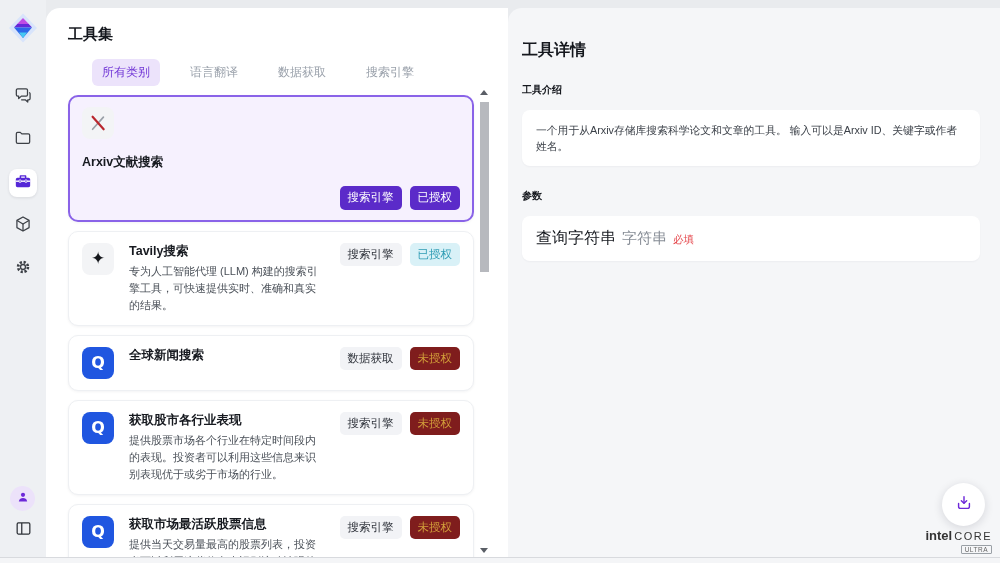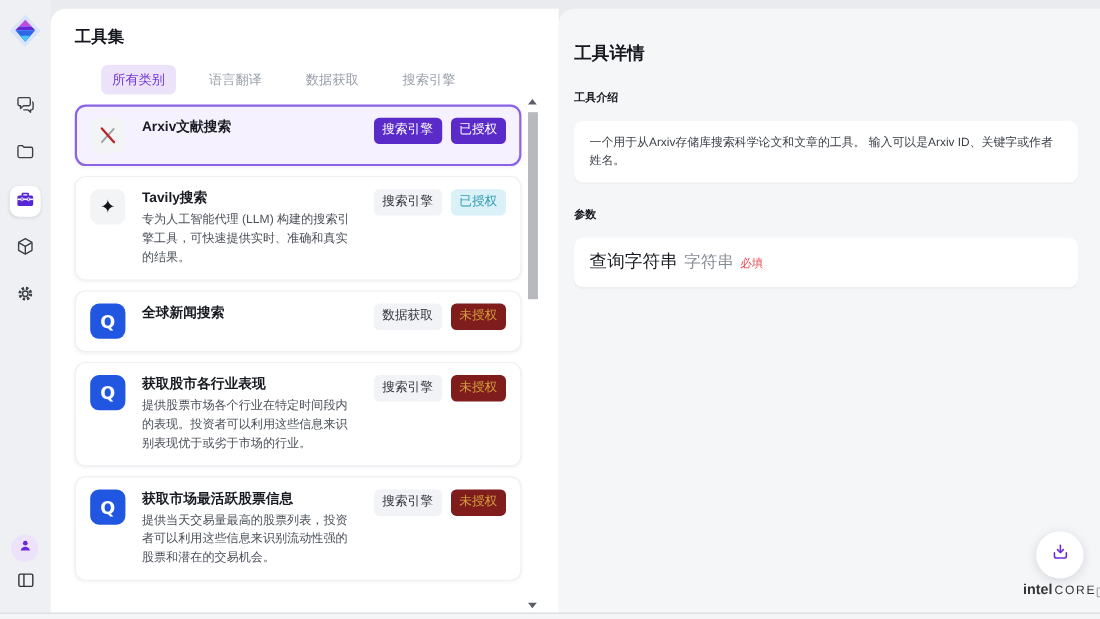--- a/index.html
+++ b/index.html
@@ -24,21 +24,21 @@
   .list-panel{position:absolute;left:46px;top:8px;width:462px;height:549px;background:#fff;
     border-top-left-radius:14px;overflow:hidden;}
   .list-inner{padding:16px 34px 0 22px;}
   .panel-title{font-size:15px;font-weight:bold;color:#15181e;line-height:20px;}
   .tabs{display:flex;gap:20px;margin-top:15px;align-items:center;padding-left:24px;}
   .tab{font-size:12px;color:#9aa1ab;padding:5px 10px;border-radius:6px;cursor:pointer;white-space:nowrap;}
   .tab.active{background:#ece3fb;color:#7136d6;}
   .cards{margin-top:9px;}
   .card{display:flex;gap:15px;padding:11px 13px;border:1px solid #eef0f3;border-radius:10px;
     margin-bottom:9px;background:#fff;box-shadow:0 1px 3px rgba(15,20,40,.05);cursor:pointer;}
-  .card.selected{background:#f6f1fe;border:2px solid #8a63e8;padding:10px 12px;}
+  .card.selected{background:#f6f1fe;border:2px solid #8a63e8;padding:10px 12px;flex-direction:column;}
   .card-icon{width:32px;height:32px;border-radius:8px;flex:none;background:#f3f4f6;
     display:flex;align-items:center;justify-content:center;}
   .card-icon.blue{background:#2056e0;}
   .q-glyph{color:#fff;font-weight:bold;font-size:16px;font-family:"DejaVu Sans",sans-serif;}
   .star-glyph{color:#14161b;font-size:17px;line-height:1;}
   .card-body{max-width:250px;min-width:0;}
   .card-title{font-size:12.5px;font-weight:bold;color:#171a20;line-height:17px;}
   .card-desc{font-size:11px;color:#4a5058;line-height:17px;margin-top:3px;}
   .card-badges{margin-left:auto;display:flex;gap:8px;align-items:flex-start;flex:none;}
   .badge{font-size:11.5px;line-height:1;padding:6px 8px;border-radius:5px;white-space:nowrap;}
@@ -65,21 +65,21 @@
   .intro-text{font-size:10.8px;color:#3b4048;line-height:16px;}
   .param-row{display:flex;align-items:baseline;gap:6px;}
   .param-name{font-size:16px;font-weight:normal;color:#15181e;}
   .param-type{font-size:15px;color:#868c95;}
   .param-required{font-size:10.5px;color:#e5484d;}
   .param-desc{font-size:11px;color:#3b4048;margin-top:7px;line-height:15px;}
 
   
   .fab{position:absolute;left:942px;top:483px;width:43px;height:43px;border-radius:50%;background:#fff;
     box-shadow:0 2px 10px rgba(20,20,40,.14);display:flex;align-items:center;justify-content:center;cursor:pointer;}
-  .brand{position:absolute;left:930px;top:528px;width:62px;display:flex;flex-direction:row;align-items:flex-end;}
+  .brand{position:absolute;left:930px;top:528px;width:62px;display:flex;flex-direction:column;align-items:flex-end;}
   .brand-row{display:flex;align-items:baseline;gap:2px;color:#333;}
   .brand-intel{font-size:13px;font-weight:bold;letter-spacing:0;}
   .brand-core{font-size:11px;letter-spacing:1.5px;text-transform:uppercase;}
   .brand-badge{font-size:6.5px;letter-spacing:.5px;text-transform:uppercase;color:#666;
     border:1px solid #9aa0a6;border-radius:1px;padding:0px 3px;margin-top:2px;}
   .bottom-strip{position:absolute;left:0;top:557px;width:1000px;height:6px;background:#f4f5f7;
     border-top:1px solid #d8dade;}
 </style>
 </head>
 <body>

